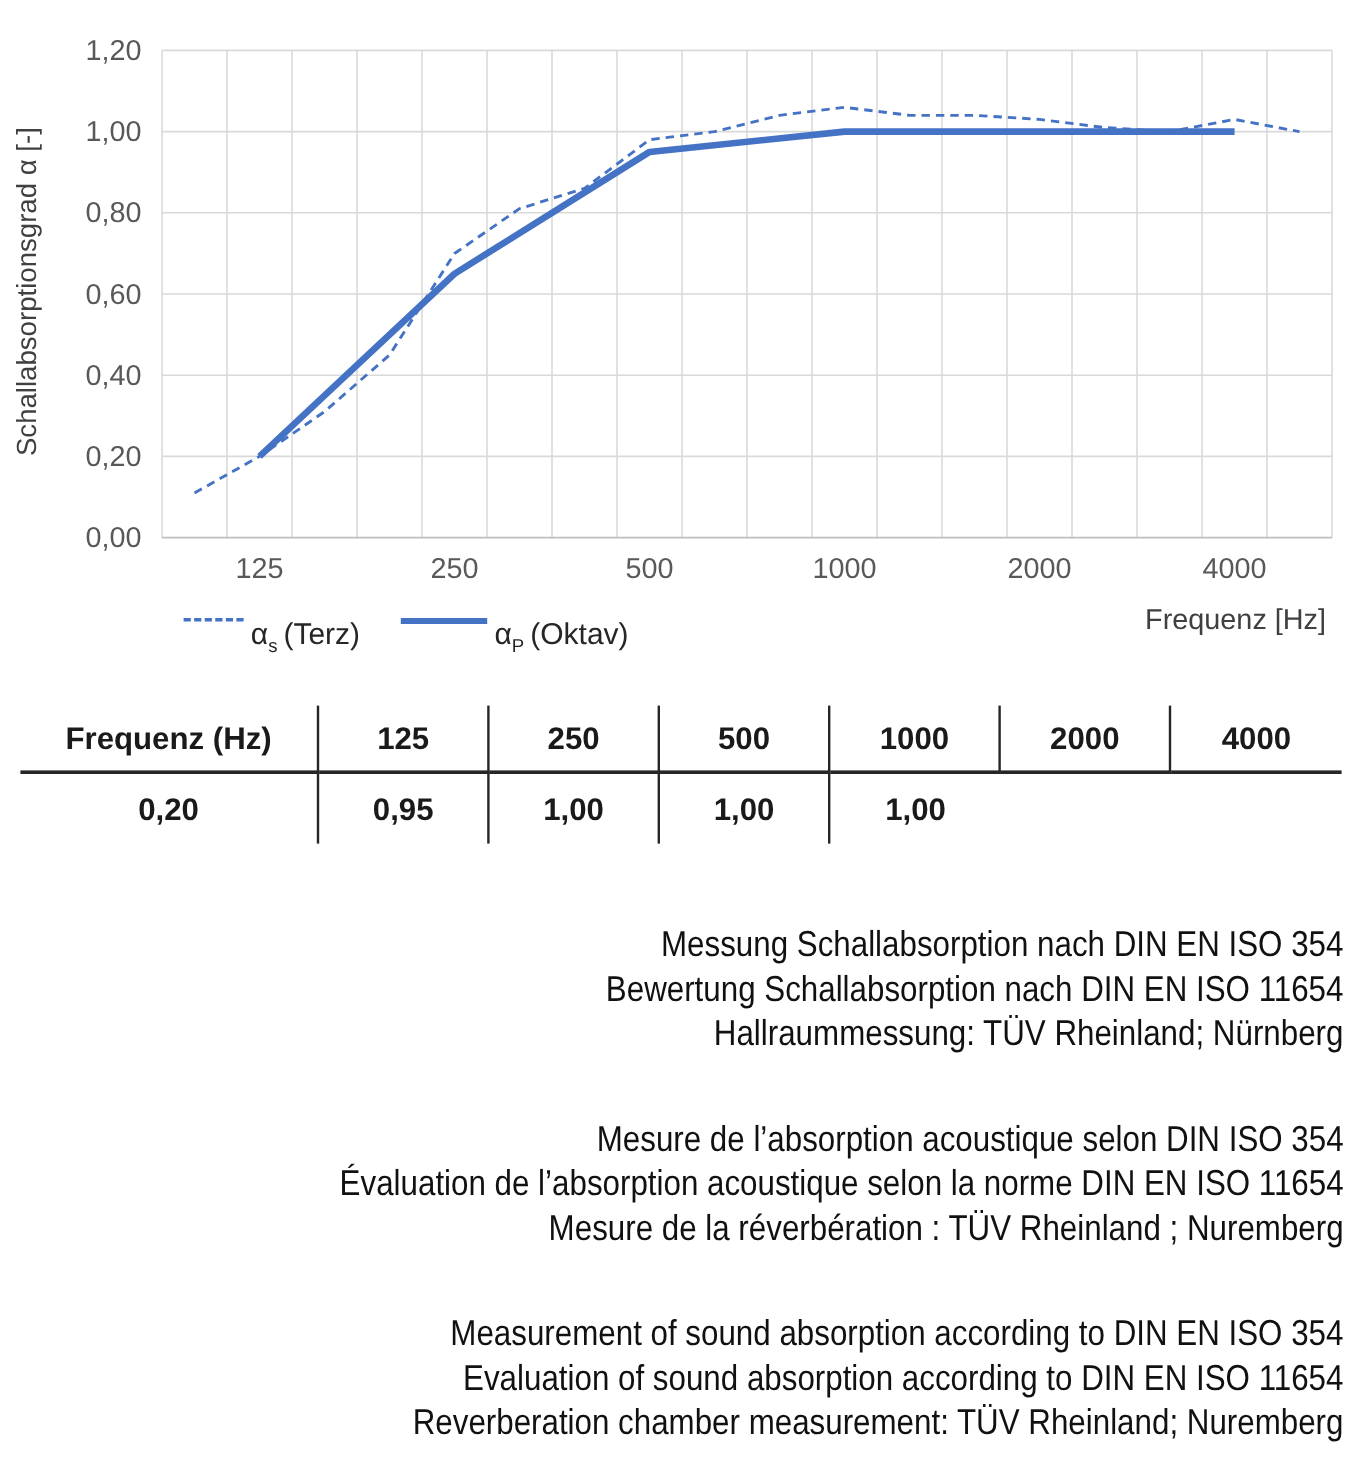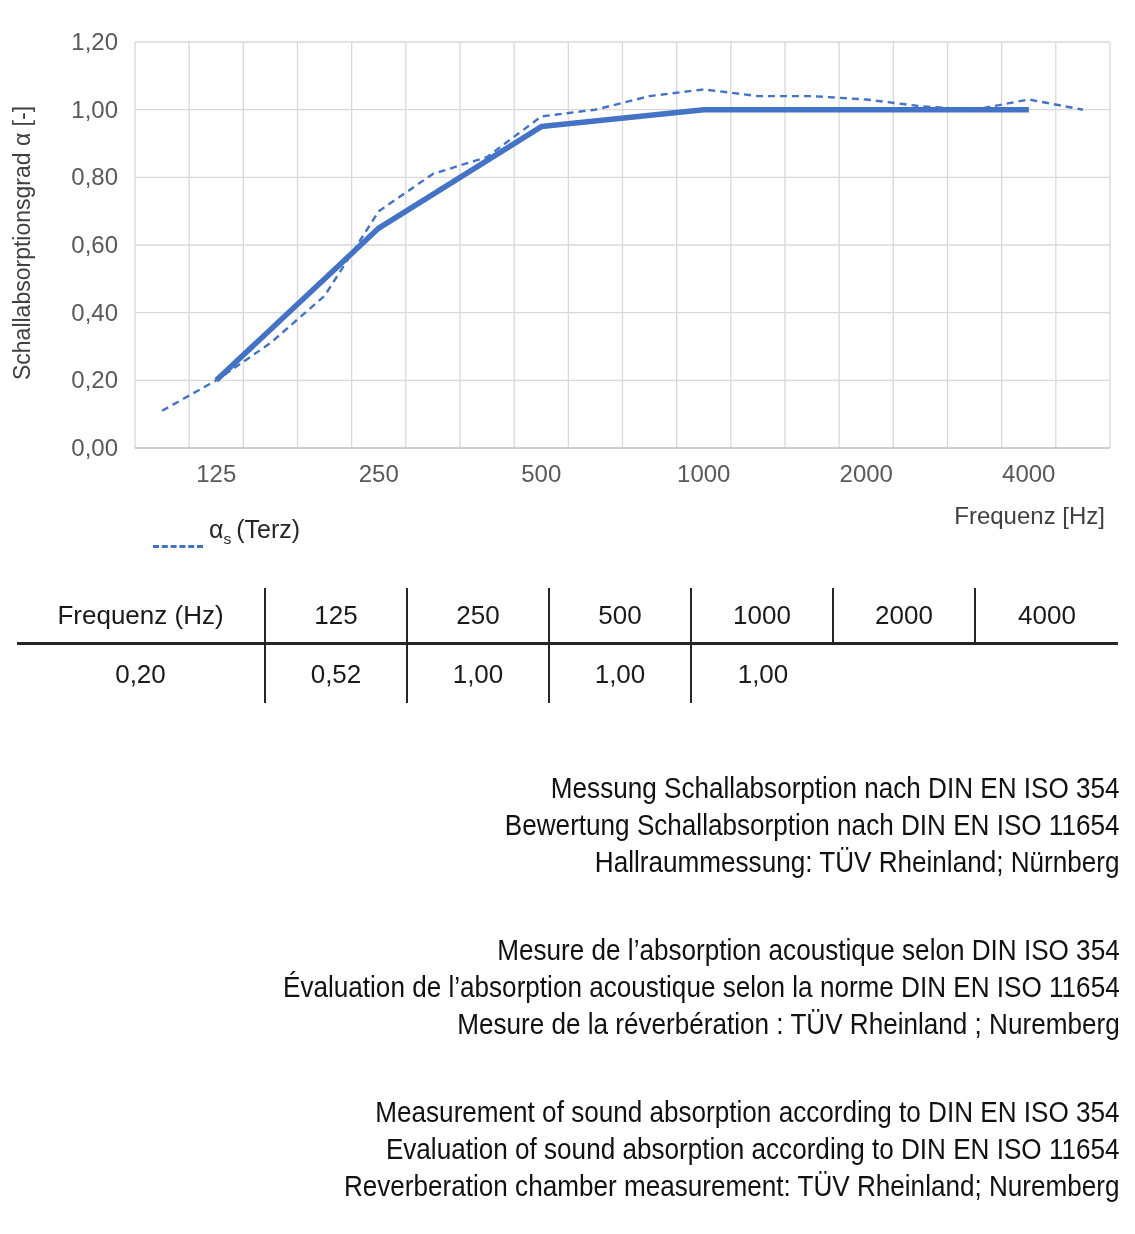--- a/index.html
+++ b/index.html
@@ -2,32 +2,32 @@
 <html><head>
 <meta charset="utf-8">
 <style>
   html,body{margin:0;padding:0;background:#fff;}
   #page{position:relative;width:1135px;height:1234px;background:#fff;overflow:hidden;
         font-family:"Liberation Sans",sans-serif;}
   svg text{font-family:"Liberation Sans",sans-serif;}
 
   
   .legend{position:absolute;top:515px;left:153px;display:flex;align-items:center;}
-  .legend-item{display:flex;align-items:flex-end;}
+  .legend-item{display:flex;align-items:flex-start;}
   .legend-item + .legend-item{margin-left:34px;}
   .dash-sample{width:50px;height:0;border-top:3px dashed #4472C4;display:inline-block;}
   .solid-sample{width:72px;height:5px;background:#4472C4;display:inline-block;}
   .legend-label{font-size:25px;color:#262626;margin-left:6px;white-space:nowrap;}
   .legend-label sub{font-size:0.62em;}
   .legend-label .rest{margin-left:5px;}
 
   
   .abs-table{position:absolute;top:588px;left:17px;width:1101px;
              display:grid;grid-template-columns:249px 142px 142px 142px 142px 142px 142px;
-             grid-template-rows:57px 58px;color:#1a1a1a;font-size:26px;}
+             grid-template-rows:57px 58px;color:#1a1a1a;font-size:26px;font-weight:bold;}
   .abs-table .cell{display:flex;align-items:center;justify-content:center;}
   .abs-table .vline{border-right:2px solid #262626;}
   .abs-table .hline{border-bottom:3px solid #262626;}
   .abs-table sub{font-size:0.7em;}
 
   
   .notes{position:absolute;right:15px;text-align:right;color:#111;
          font-size:30px;line-height:37px;transform:scaleX(0.87);transform-origin:100% 0;
          white-space:nowrap;}
   .notes-de{top:769px;}
@@ -83,20 +83,24 @@
       <polyline points="162.1,410.8 216.3,380.3 270.4,343.1 324.6,295.8 378.8,211.2 432.9,173.9 487.1,157.0 541.3,116.4 595.4,109.7 649.6,96.1 703.8,89.4 757.9,96.1 812.1,96.1 866.3,99.5 920.4,106.3 974.6,109.7 1028.8,99.5 1082.9,109.7" fill="none" stroke="#4472C4" stroke-width="2.4" stroke-linejoin="round" stroke-dasharray="7 5"></polyline>
       <text x="30" y="243" text-anchor="middle" font-size="23" fill="#404040" transform="rotate(-90 30 243)">Schallabsorptionsgrad α [-]</text>
       <text x="1105" y="524" text-anchor="end" font-size="24" fill="#404040">Frequenz [Hz]</text>
     </svg>
 
   <div class="legend">
     <div class="legend-item">
       <span class="dash-sample"></span>
       <span class="legend-label"><span>α</span><sub>s</sub><span class="rest">(Terz)</span></span>
     </div>
+    <div class="legend-item">
+      <span class="solid-sample"></span>
+      <span class="legend-label"><span>α</span><sub>P</sub><span class="rest">(Oktav)</span></span>
+    </div>
   </div>
 
   <div class="abs-table">
     <div class="cell vline hline">
         <span>Frequenz (Hz)</span>
       </div>
     <div class="cell vline hline">
         <span>125</span>
       </div>
     <div class="cell vline hline">
@@ -112,21 +116,21 @@
         <span>2000</span>
       </div>
     <div class="cell hline">
         <span>4000</span>
       </div>
 
     <div class="cell vline">
         <span>0,20</span>
       </div>
     <div class="cell vline">
-        <span>0,52</span>
+        <span>0,95</span>
       </div>
     <div class="cell vline">
         <span>1,00</span>
       </div>
     <div class="cell vline">
         <span>1,00</span>
       </div>
     <div class="cell">
         <span>1,00</span>
       </div>

